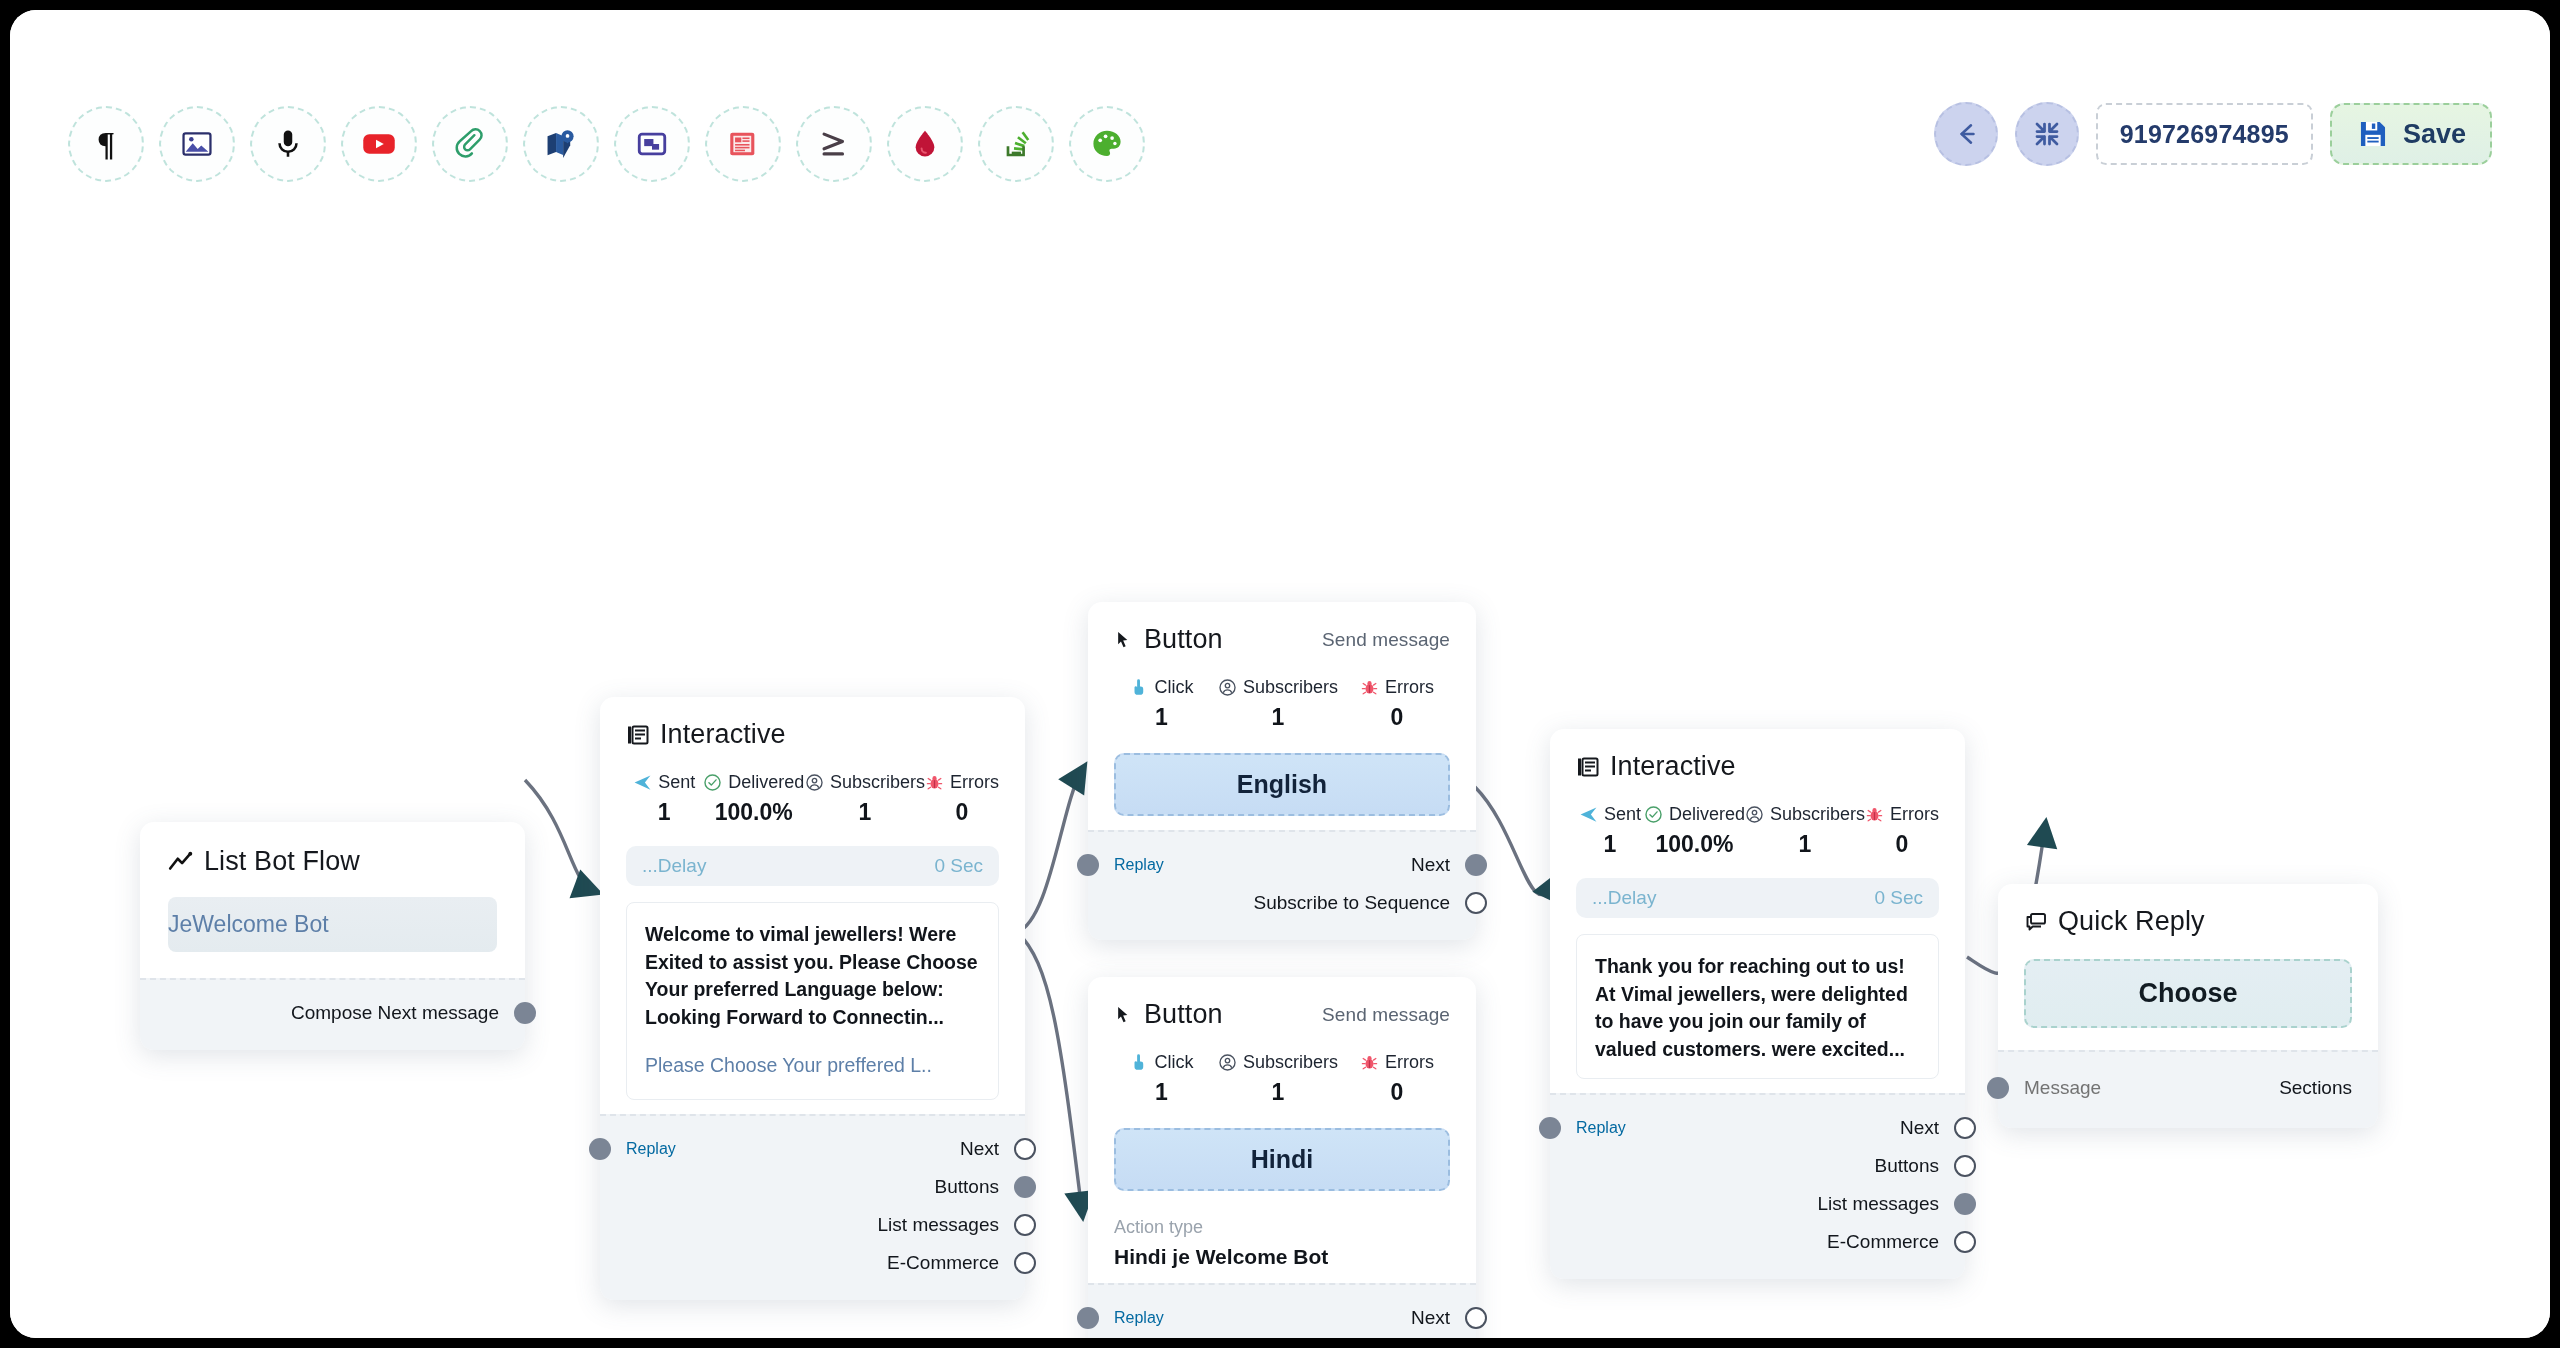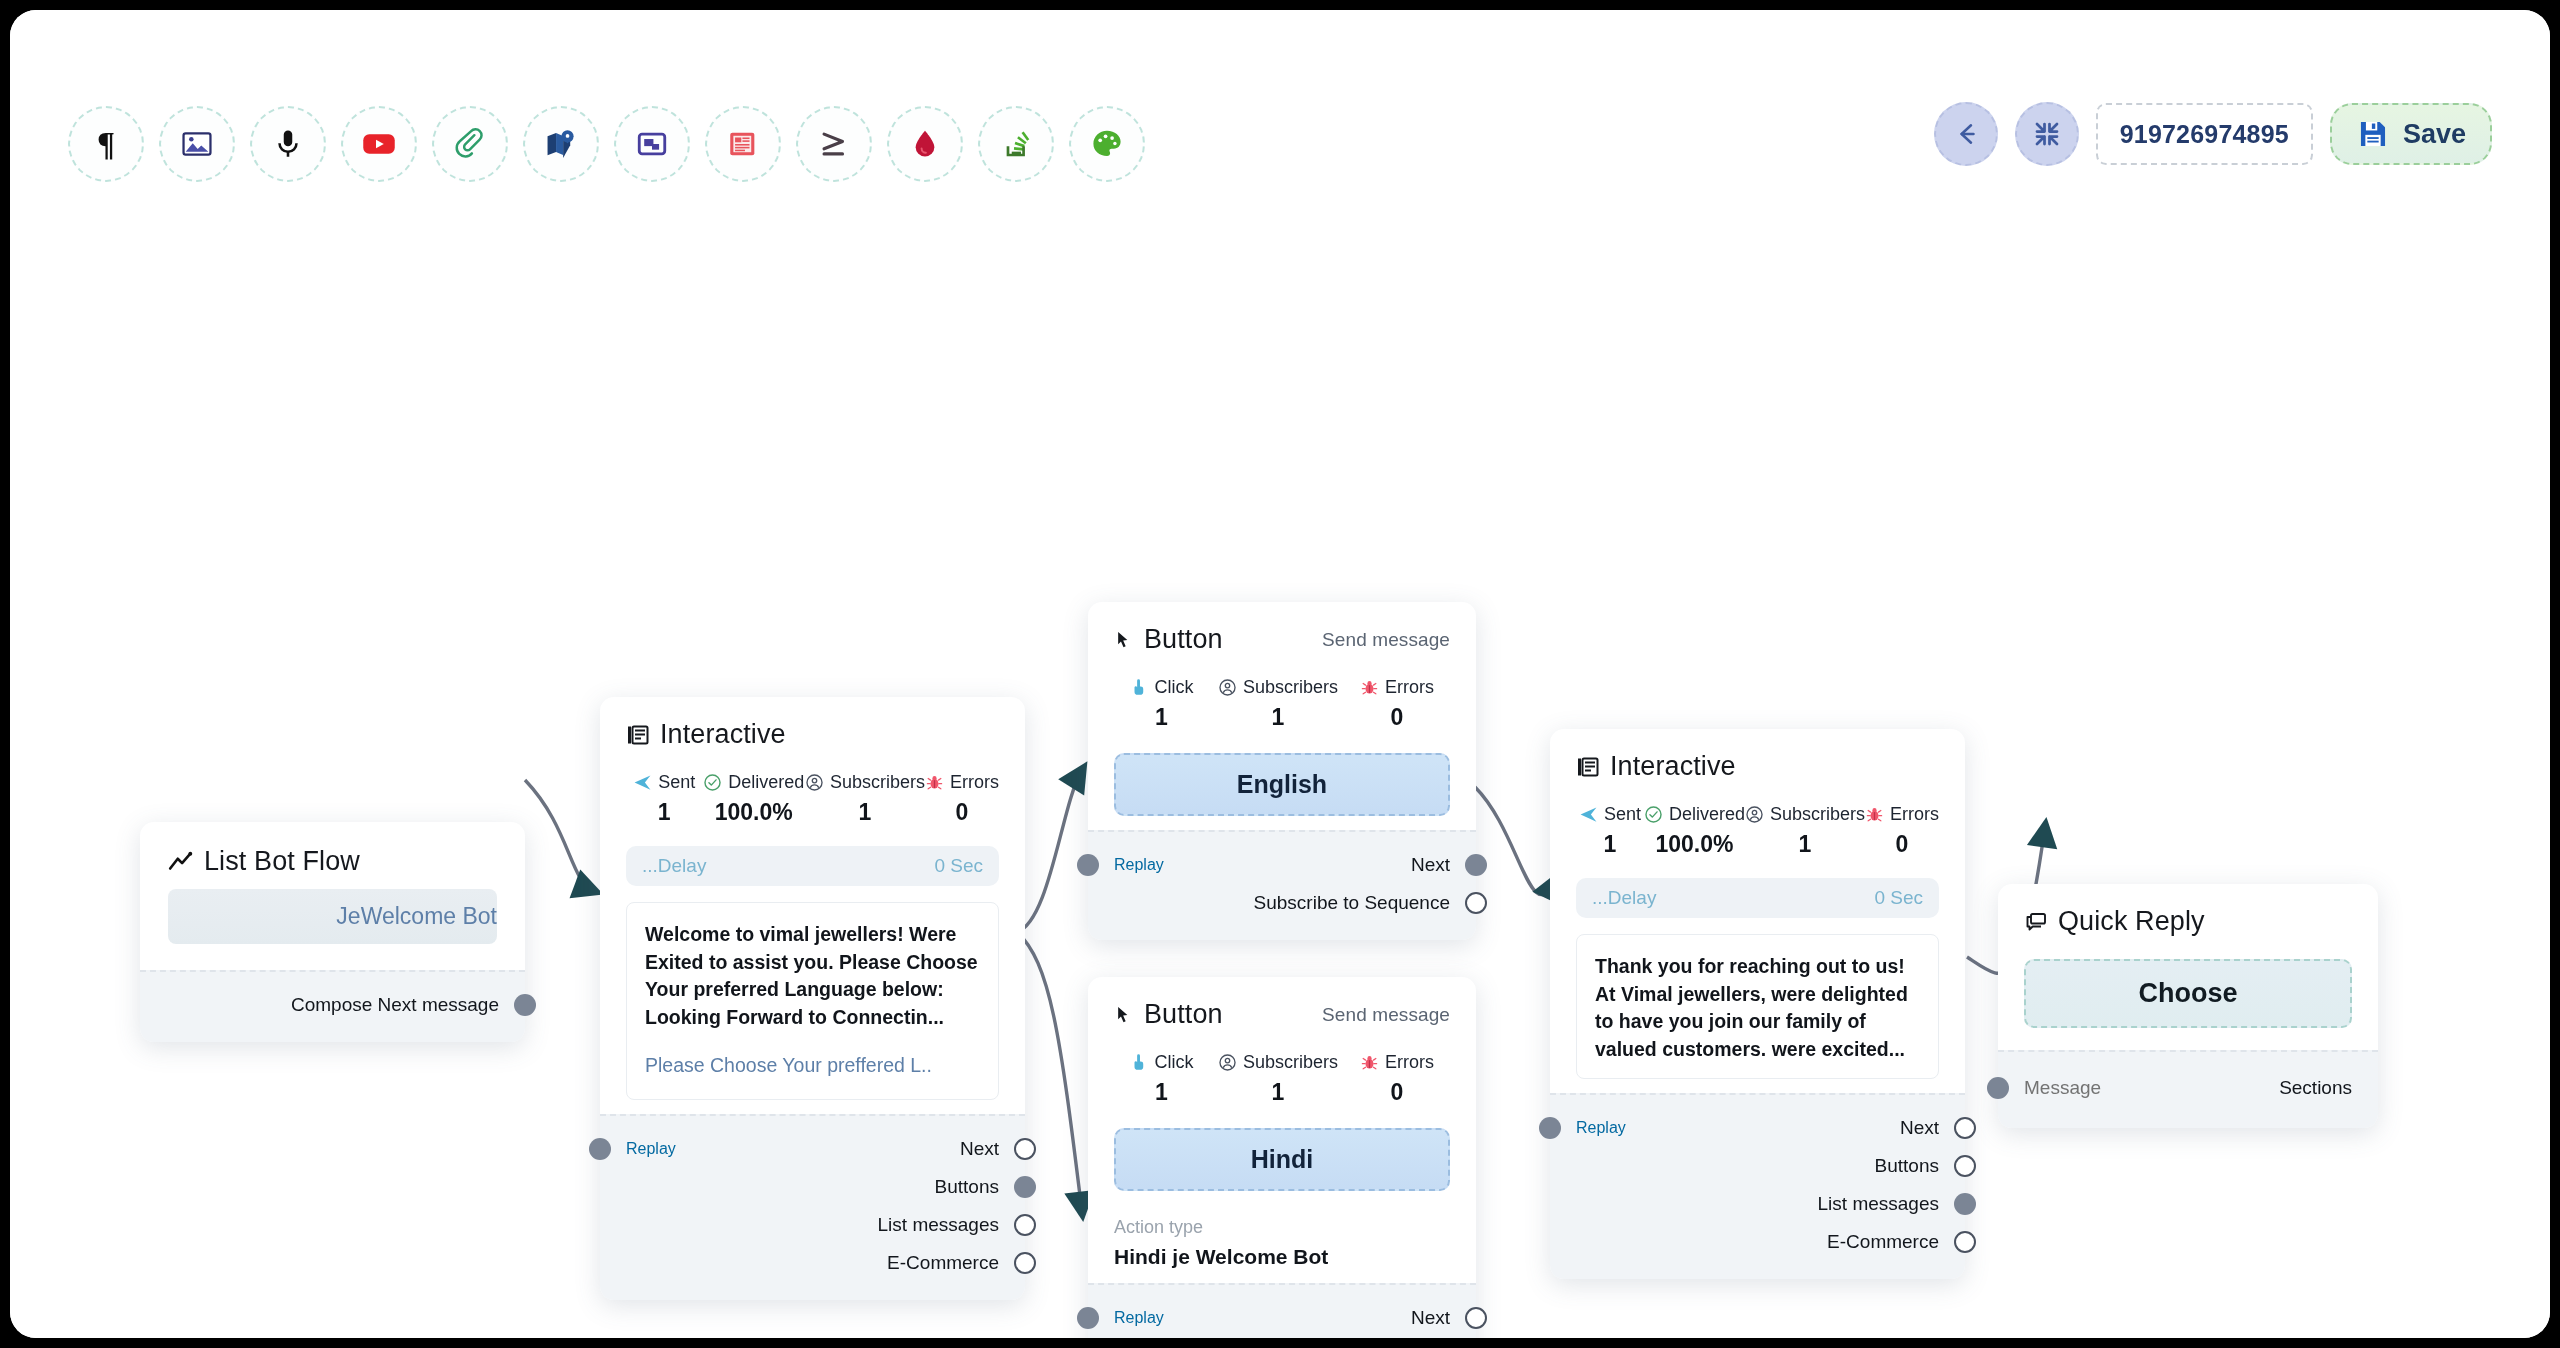--- a/index.html
+++ b/index.html
@@ -60,21 +60,21 @@
     background: #fff;
     display: flex; align-items: center; justify-content: center;
     padding: 0 22px;
     font-size: 25px; font-weight: 700; color: #243b6b;
     box-sizing: border-box;
     letter-spacing: .2px;
   }
   .save-btn {
     height: 62px;
     border: 2px dashed #9bcf9b;
-    border-radius: 22px;
+    border-radius: 14px;
     background: linear-gradient(180deg,#e6f5e2,#dff0e6);
     display: flex; align-items: center; gap: 13px;
     padding: 0 24px;
     box-sizing: border-box;
     font-size: 27px; font-weight: 600; color: #1f3c63;
   }
 
   
   #canvas {
     position: absolute; left: 0; top: 232px;
@@ -176,24 +176,24 @@
   .dot.right { right: -11px; top: 8px; }
   .dot.left  { left: -11px; top: 8px; }
 
   .quick-ports { display:flex; align-items:center; height: 44px; padding: 0 26px; position: relative; }
   .quick-ports .qr { margin-left:auto; font-size: 19px; color:#12161c; }
   .quick-ports .ql { font-size: 19px; color:#737373; }
 
   
   .start-node .node-body { padding: 24px 28px 26px 28px; }
   .start-pill {
-    margin-top: 12px;
+    margin-top: 20px;
     background: linear-gradient(180deg,#e9eef2,#e4ebef);
     border-radius: 8px;
-    text-align: right; padding: 14px 0;
+    text-align: left; padding: 14px 0;
     font-size: 23px; color: #5d7fa8; font-weight: 500;
   }
 </style>
 </head>
 <body>
 
 <div id="page">
 
   <div id="toolbar">
 

